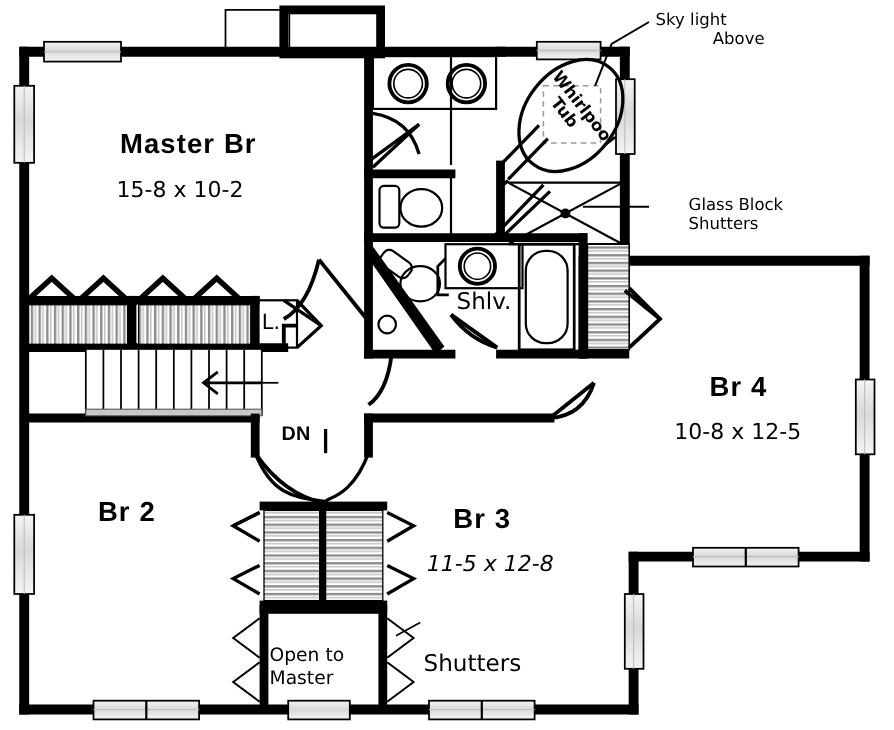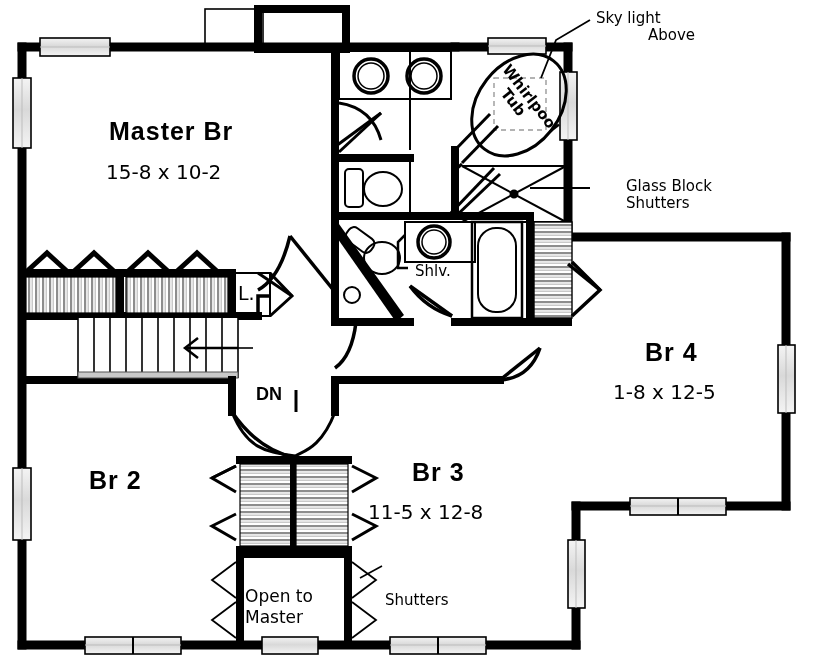--- a/index.html
+++ b/index.html
@@ -5,21 +5,21 @@
   html,body{margin:0;padding:0;background:#ffffff;}
   body{width:813px;height:664px;overflow:hidden;
        font-family:"Liberation Sans",sans-serif;}
   #plan{position:relative;width:813px;height:664px;background:#fff;}
   svg{position:absolute;left:0;top:0;}
 
   .lbl{position:absolute;color:#000;white-space:nowrap;}
   .room-name{font-weight:bold;font-size:25px;letter-spacing:1px;}
   .room-dim{font-size:20px;font-family:"DejaVu Sans",sans-serif;letter-spacing:0px;}
   .note{font-size:15px;font-family:"DejaVu Sans",sans-serif;line-height:1.15;}
-  .small-note{font-size:15px;font-family:"DejaVu Sans",sans-serif;}
+  .small-note{font-size:21px;font-family:"DejaVu Sans",sans-serif;}
   .dn{font-size:18px;font-weight:bold;font-family:"Liberation Sans",sans-serif;}
   .lcl{font-size:19px;font-family:"DejaVu Sans",sans-serif;}
   .otb{font-size:17px;font-family:"DejaVu Sans",sans-serif;line-height:1.25;text-align:left;}
   .tub-txt{font-size:15px;font-family:"DejaVu Sans",sans-serif;font-weight:bold;
            transform:rotate(52deg);transform-origin:center center;text-align:center;line-height:1.05;}
 </style>
 </head>
 <body>
 
 <div id="plan">
@@ -333,27 +333,27 @@
       <path d="M541,78 L556,40 L590,20"></path>
 
       <path d="M530,188 L590,188"></path>
     </g>
 
   </svg>
 
   <div class="lbl room-name" style="left:109px; top:117px;">Master Br</div>
   <div class="lbl room-dim" style="left:106px; top:160px;">15-8 x 10-2</div>
 
-  <div class="lbl room-name" style="left:89px; top:466px;">Br 2</div>
+  <div class="lbl room-name" style="left:89px; top:452px;">Br 2</div>
 
   <div class="lbl room-name" style="left:412px; top:458px;text-align:center;">Br 3</div>
-  <div class="lbl room-dim" style="left:368px; top:500px;">11-5 x 12-8</div>
+  <div class="lbl room-dim" style="left:388px; top:500px;font-style:italic;">11-5 x 12-8</div>
 
   <div class="lbl room-name" style="left:645px; top:338px;text-align:right;">Br 4</div>
-  <div class="lbl room-dim" style="left:613px; top:380px;">1-8 x 12-5</div>
+  <div class="lbl room-dim" style="left:613px; top:380px;">10-8 x 12-5</div>
 
   <div class="lbl note" style="left:596px; top:10px;">
     <div>Sky light</div>
     <div style="padding-left:8px;margin-left:44px;">Above</div>
   </div>
 
   <div class="lbl note" style="left:596px; top:178px;margin-left:30px;">
     <div>Glass Block</div>
     <div>Shutters</div>
   </div>

